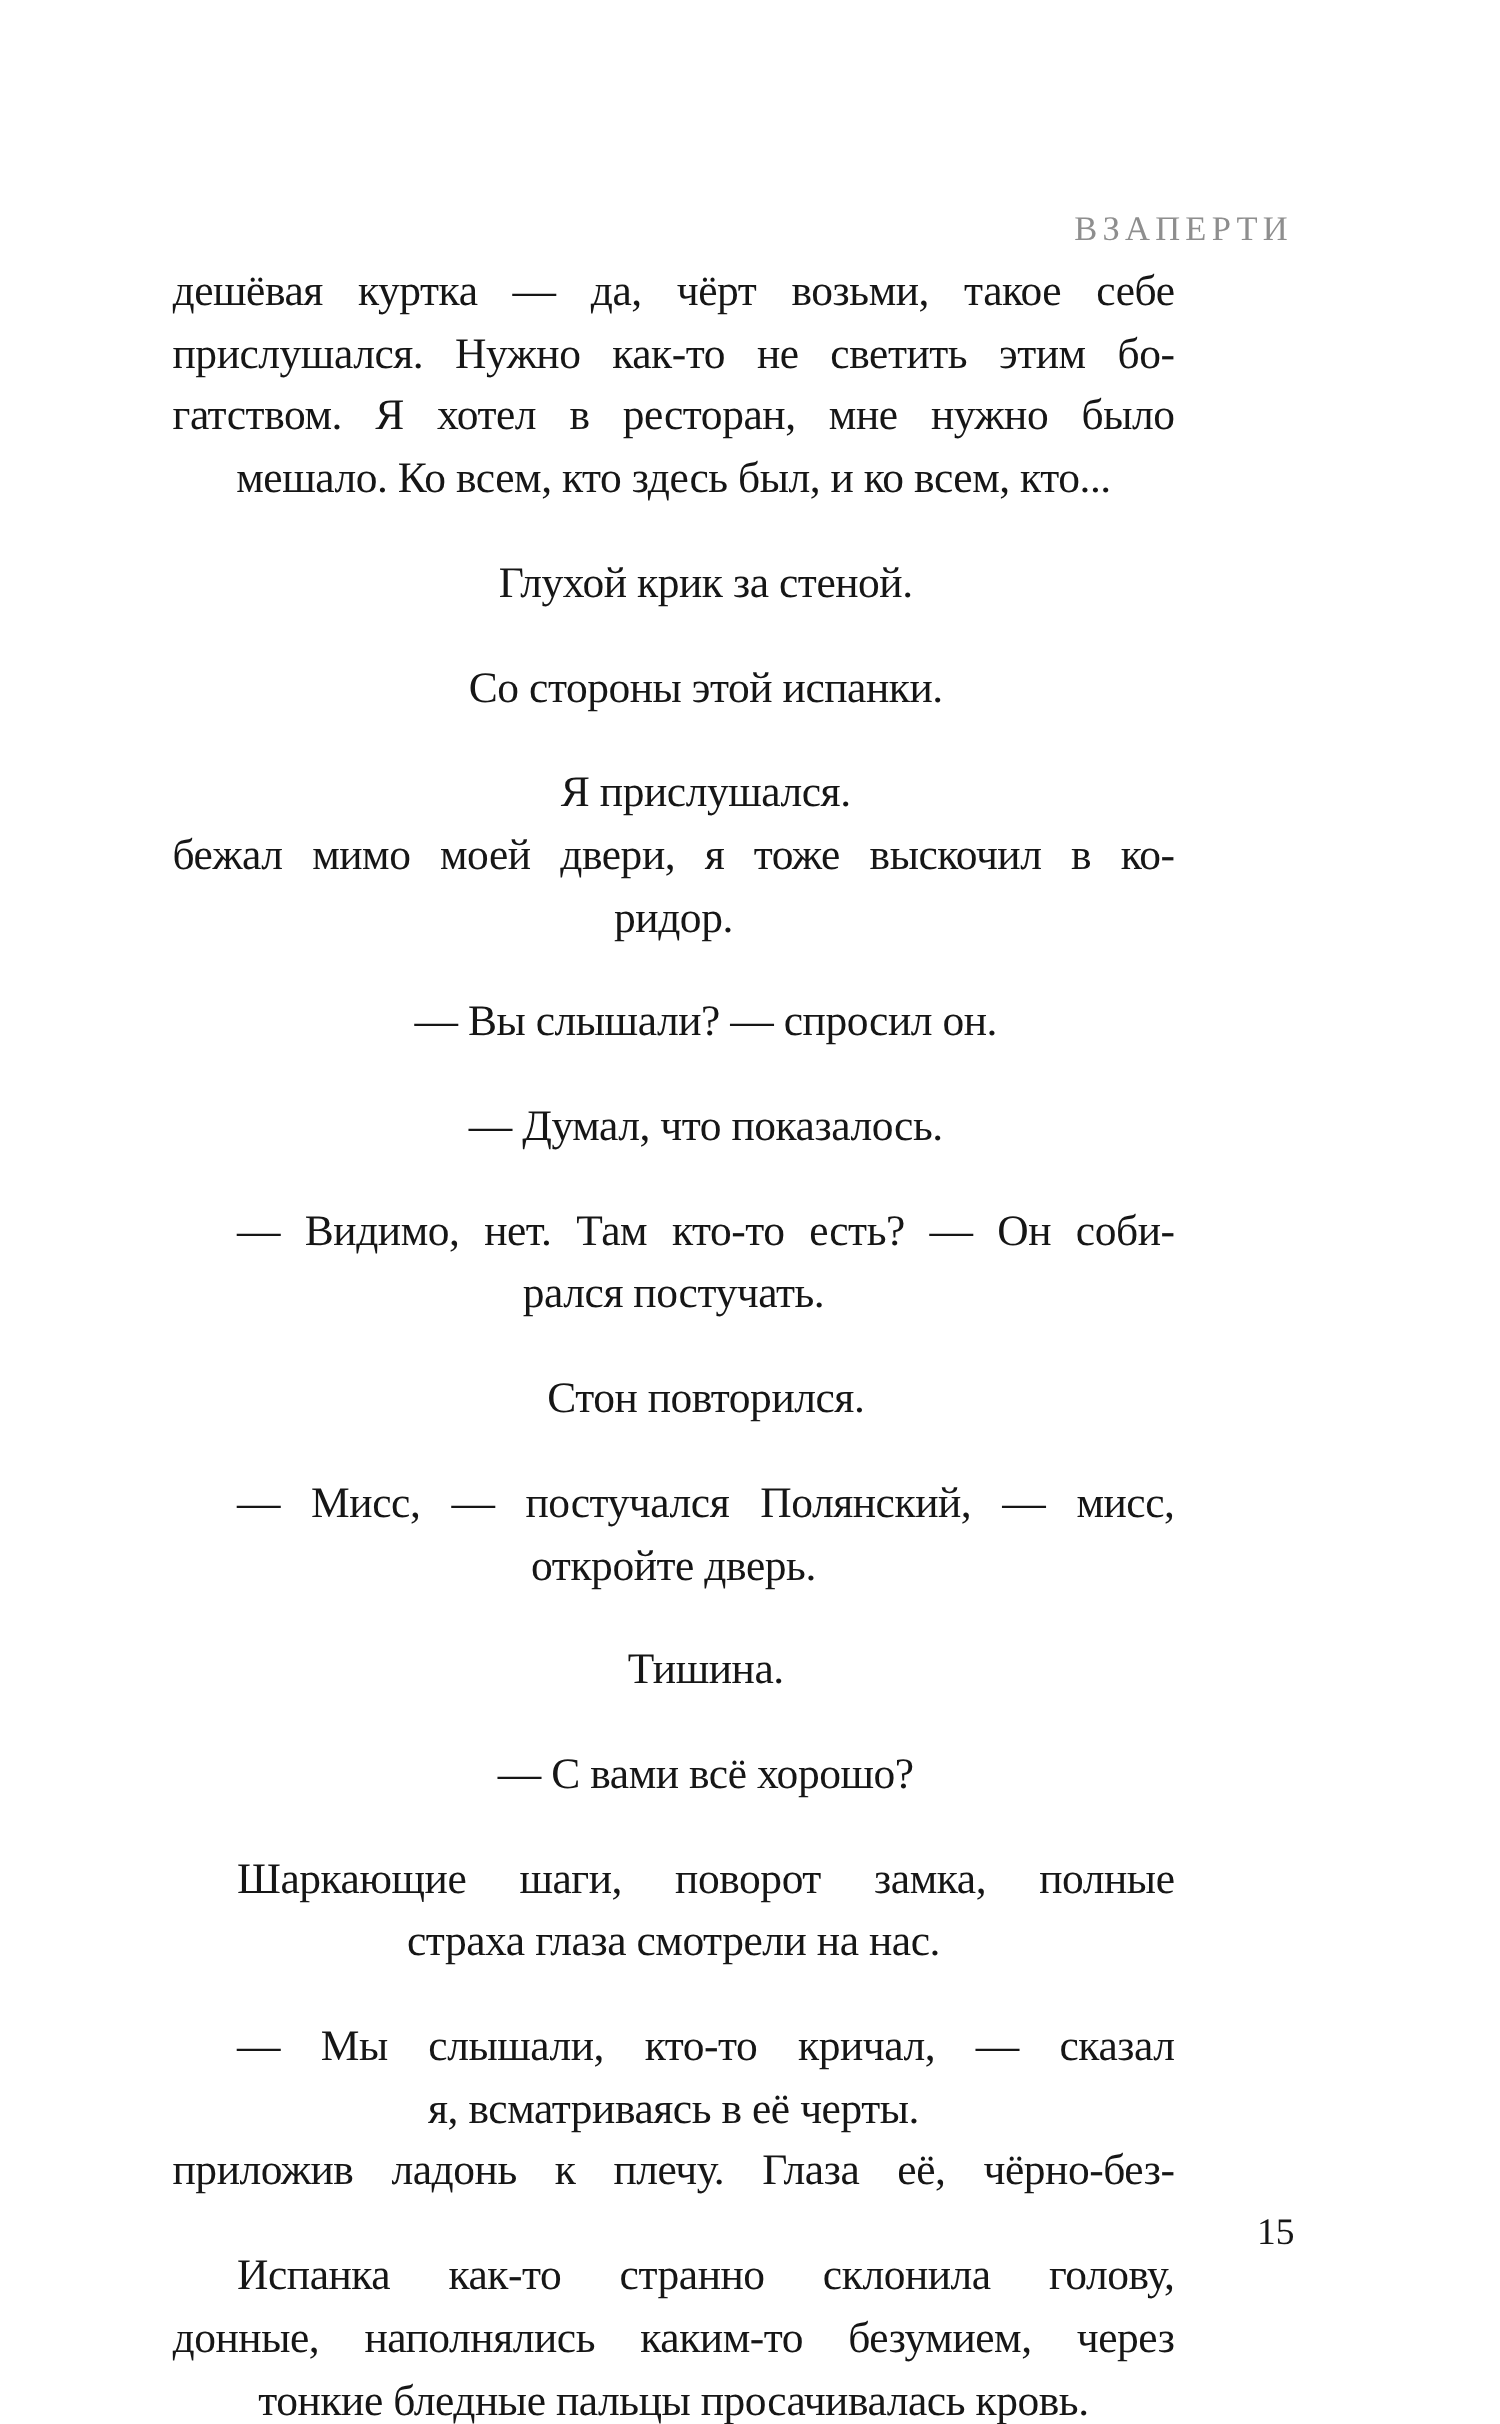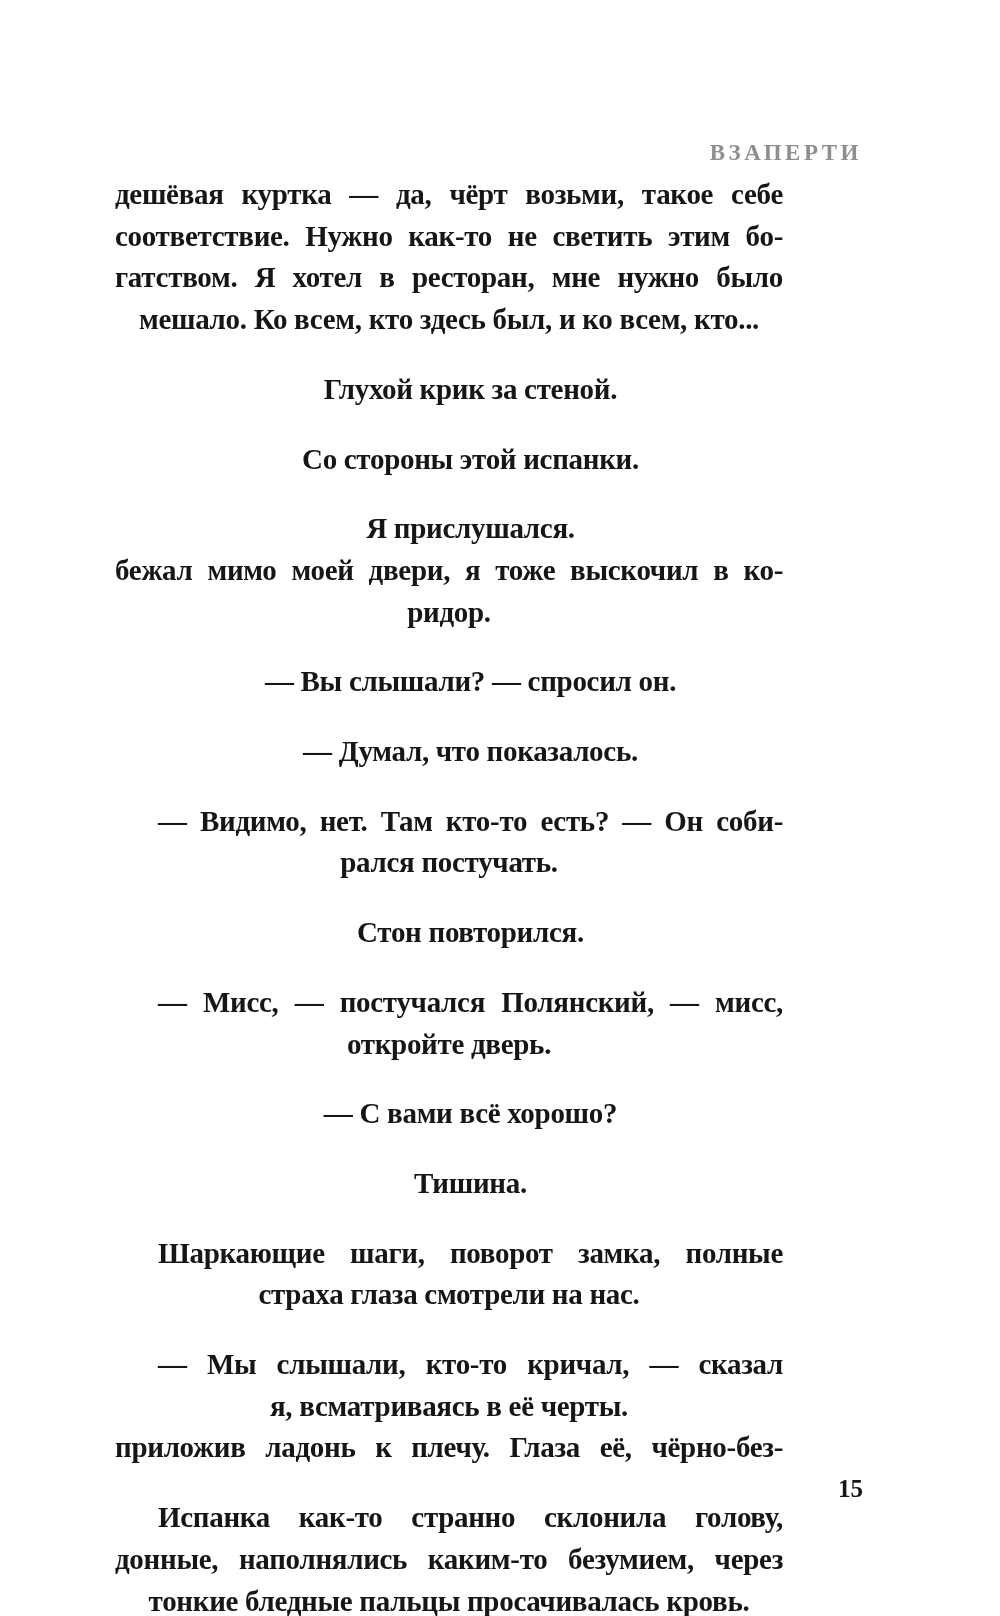--- a/index.html
+++ b/index.html
@@ -16,21 +16,20 @@
     height: 1616px;
     background: var(--bg);
     font-family: "Liberation Serif", "DejaVu Serif", serif;
     overflow: hidden;
   }
   .page {
     position: relative;
     width: 1000px;
     height: 1616px;
     background: var(--bg);
-    font-weight: bold;
   }
   .running-header {
     position: absolute;
     top: 140px;
     right: 138px;
     font-size: 23px;
     letter-spacing: 3.5px;
     color: var(--header);
     white-space: nowrap;
   }
@@ -67,37 +66,37 @@
   }
 </style>
 </head>
 <body>
 
 <div class="page">
   <div class="running-header">ВЗАПЕРТИ</div>
 
   <div class="text-block">
       <div class="line justify">дешёвая куртка — да, чёрт возьми, такое себе</div>
-      <div class="line justify">соответствие. Нужно как-то не светить этим бо-</div>
+      <div class="line justify">прислушался. Нужно как-то не светить этим бо-</div>
       <div class="line justify">гатством. Я хотел в ресторан, мне нужно было</div>
       <div class="line">мешало. Ко всем, кто здесь был, и ко всем, кто...</div>
       <div class="line indent">Глухой крик за стеной.</div>
       <div class="line indent">Со стороны этой испанки.</div>
       <div class="line indent">Я прислушался.</div>
       <div class="line justify">бежал мимо моей двери, я тоже выскочил в ко-</div>
       <div class="line">ридор.</div>
       <div class="line indent">— Вы слышали? — спросил он.</div>
       <div class="line indent">— Думал, что показалось.</div>
       <div class="line indent justify">— Видимо, нет. Там кто-то есть? — Он соби-</div>
       <div class="line">рался постучать.</div>
       <div class="line indent">Стон повторился.</div>
       <div class="line indent justify">— Мисс, — постучался Полянский, — мисс,</div>
       <div class="line">откройте дверь.</div>
+      <div class="line indent">Тишина.</div>
       <div class="line indent">— С вами всё хорошо?</div>
-      <div class="line indent">Тишина.</div>
       <div class="line indent justify">Шаркающие шаги, поворот замка, полные</div>
       <div class="line">страха глаза смотрели на нас.</div>
       <div class="line indent justify">— Мы слышали, кто-то кричал, — сказал</div>
       <div class="line">я, всматриваясь в её черты.</div>
       <div class="line justify">приложив ладонь к плечу. Глаза её, чёрно-без-</div>
       <div class="line indent justify">Испанка как-то странно склонила голову,</div>
       <div class="line justify">донные, наполнялись каким-то безумием, через</div>
       <div class="line">тонкие бледные пальцы просачивалась кровь.</div>
       <div class="line indent">— Всё в порядке, — прошептала она.</div>
     </div>

